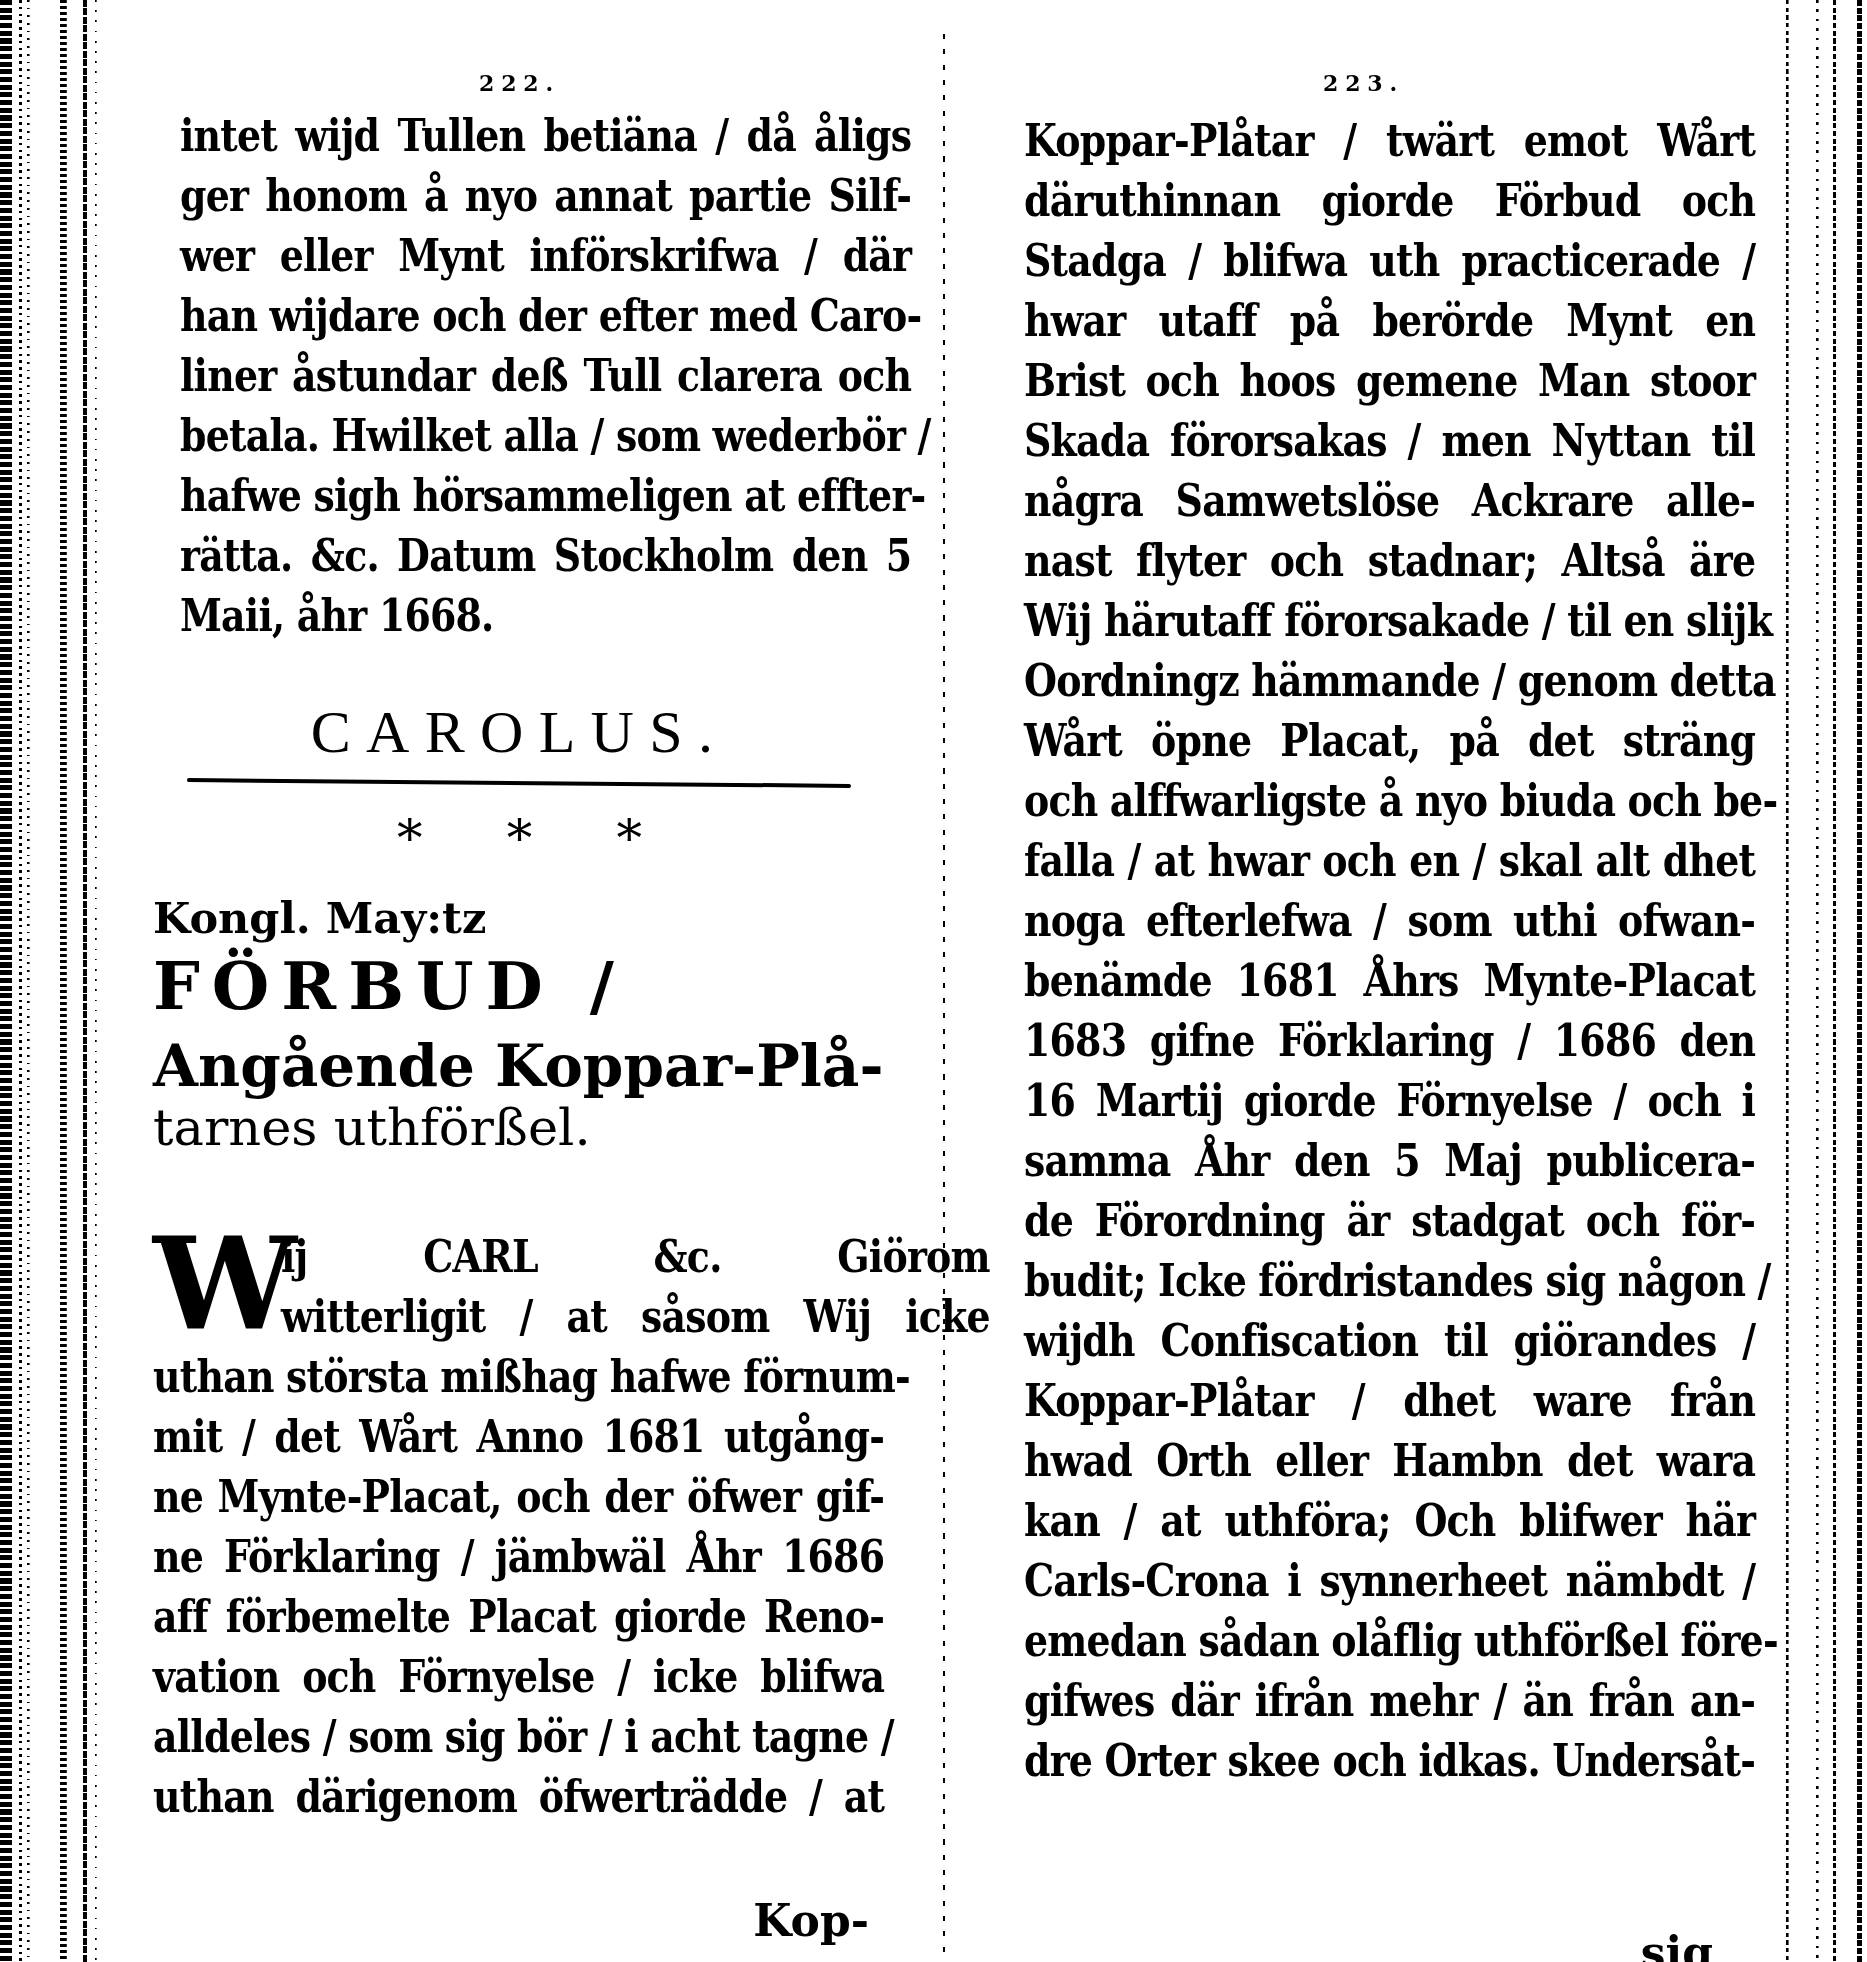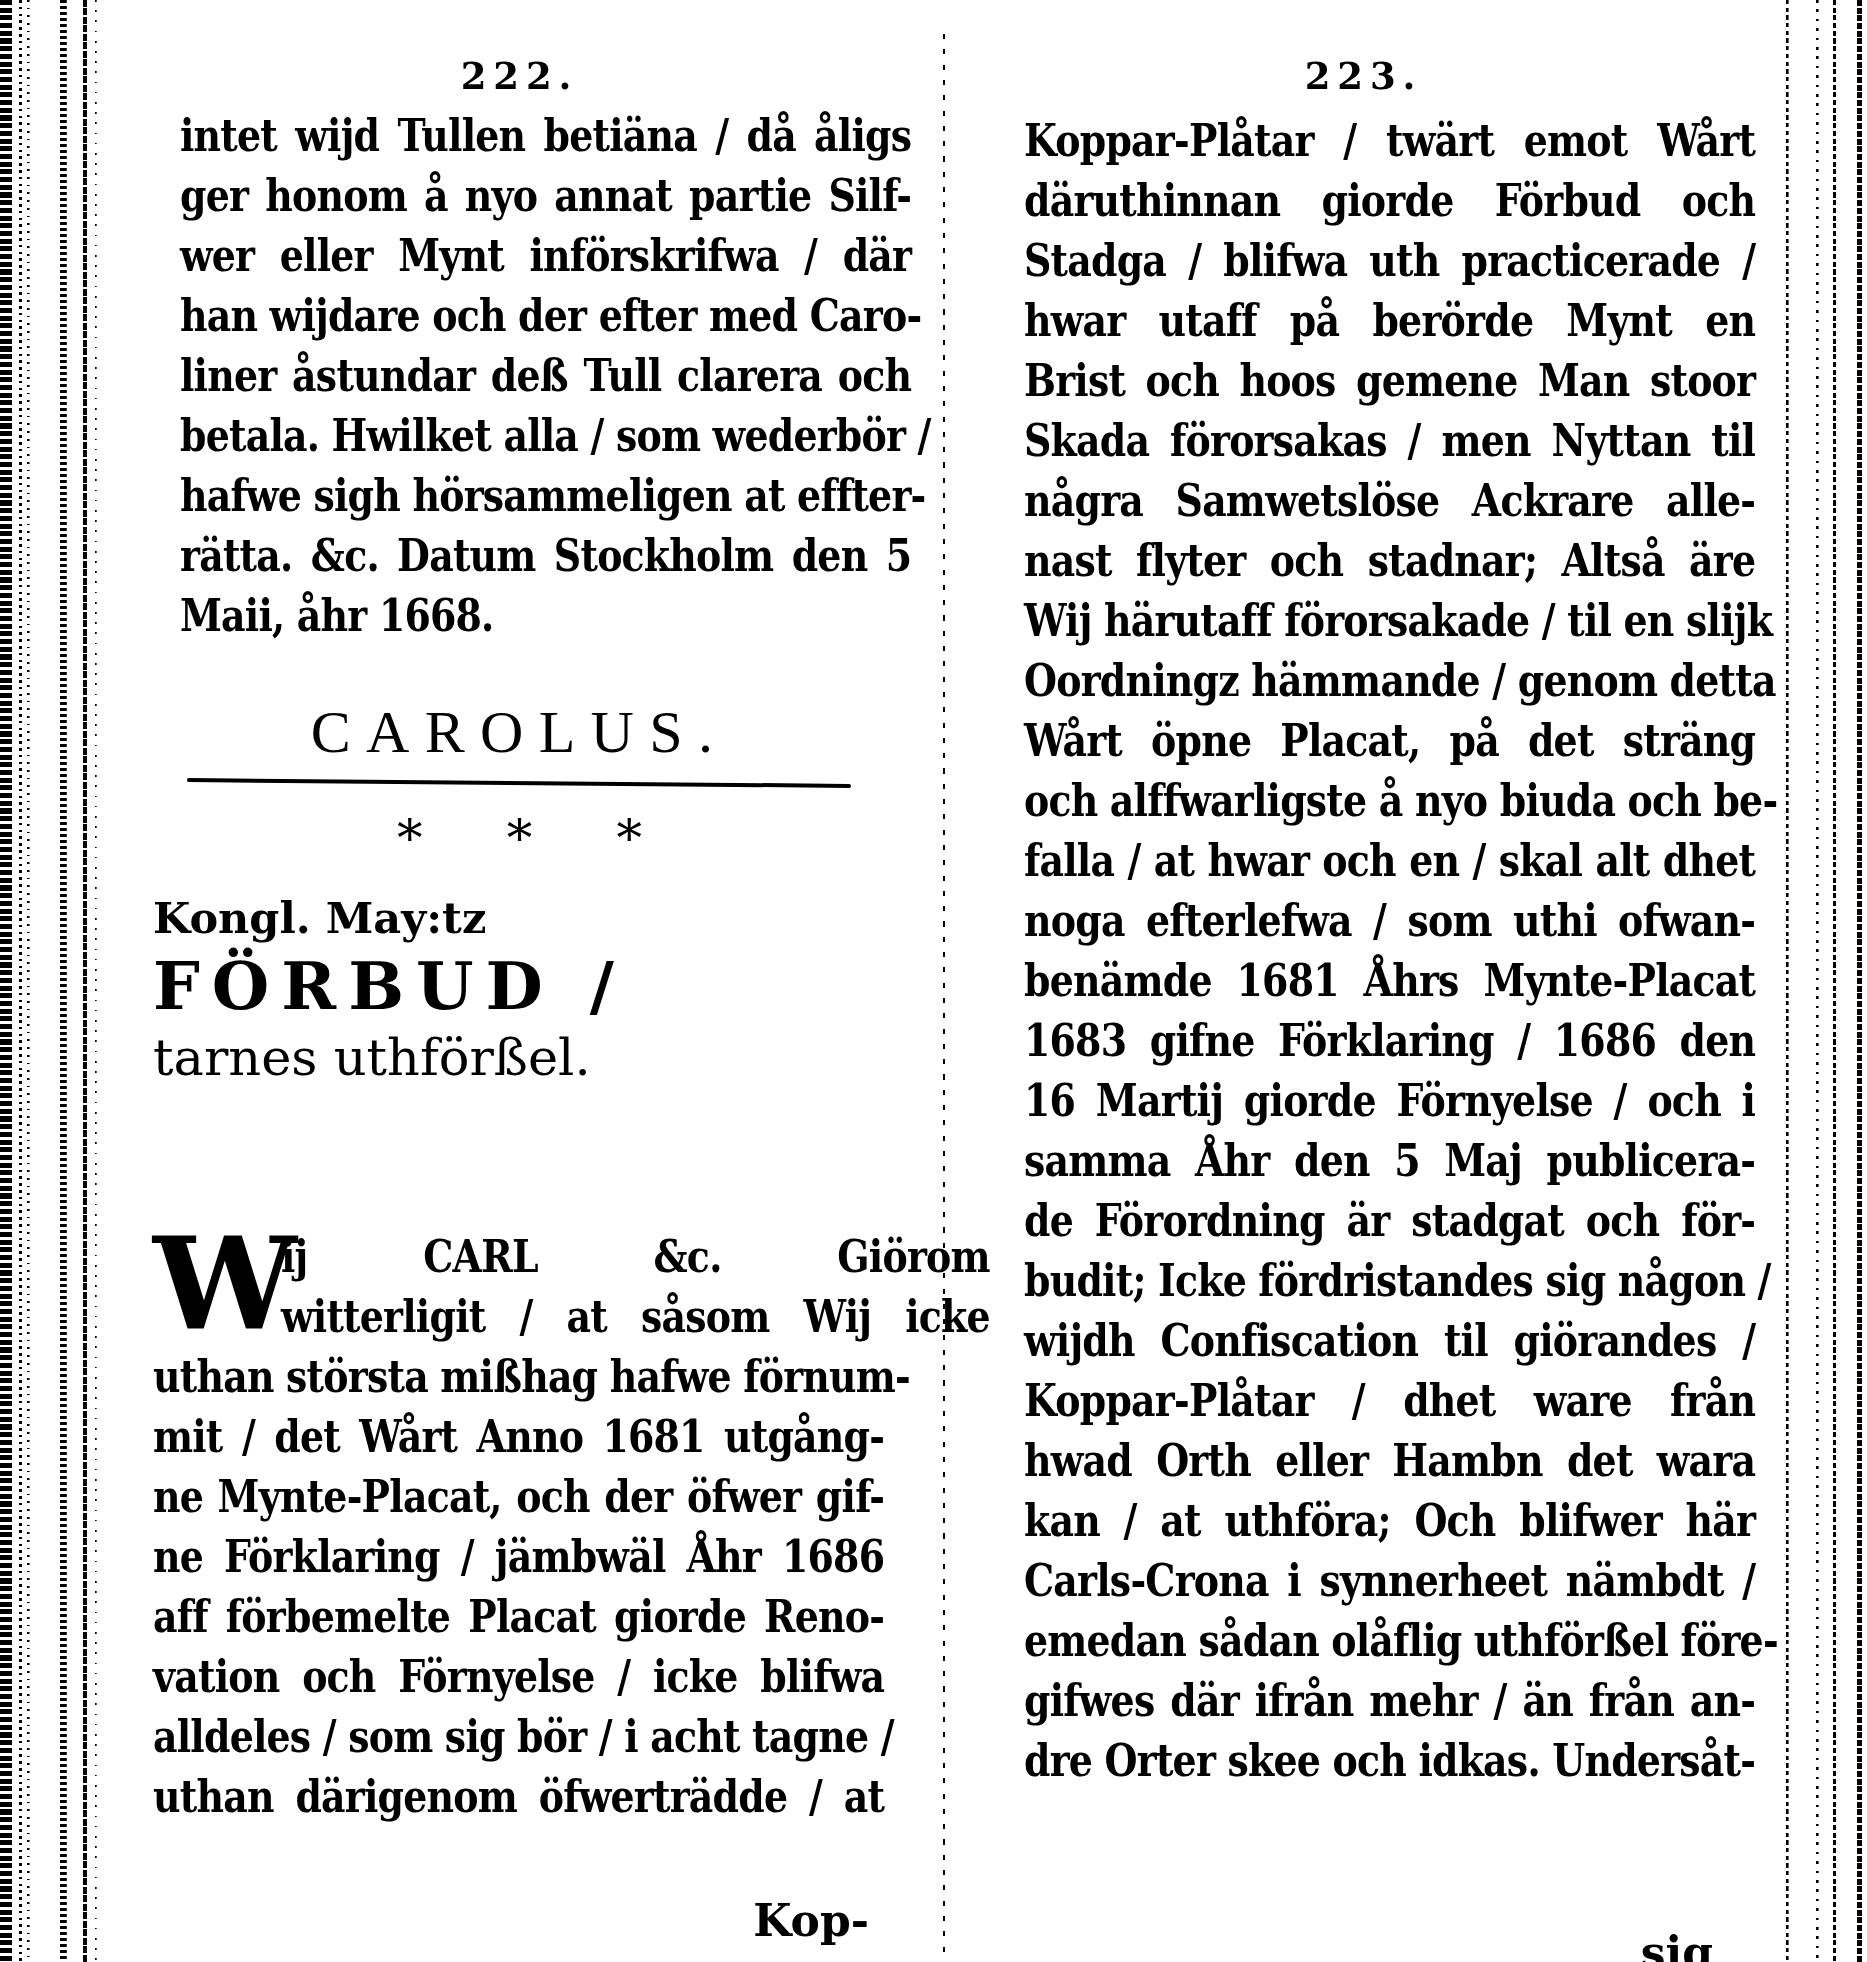--- a/index.html
+++ b/index.html
@@ -19,21 +19,21 @@
       repeating-linear-gradient(to bottom, #000 0 4.3px, transparent 4.3px 7.7px) 4.3px 0/2.6px 100% no-repeat,
       repeating-linear-gradient(to bottom, #000 0 2.6px, transparent 2.6px 9.4px) 34px 0/2.6px 100% no-repeat,
       repeating-linear-gradient(to bottom, #000 0 5.1px, transparent 5.1px 7.7px) 51px 0/3.4px 100% no-repeat,
       repeating-linear-gradient(to bottom, #000 0 6px, transparent 6px 7.7px) 75px 0/5.1px 100% no-repeat;
   }
   .gutter { position: absolute; left: 943px; top: 34px; height: 1925px; width: 1.7px;
     background: repeating-linear-gradient(to bottom, #000 0 5.1px, transparent 5.1px 15.3px); }
   .page { position: absolute; top: 0; }
   .page-left { left: 153px; width: 733px; }
   .page-right { left: 997px; width: 733px; }
-  .folio { position: absolute; top: 54px; width: 100%; text-align: center; font-weight: bold; font-size: 37px; letter-spacing: 6.8px; }
+  .folio { position: absolute; top: 70px; width: 100%; text-align: center; font-weight: bold; font-size: 22px; letter-spacing: 6.8px; }
   .body-lines { position: absolute; top: 106px; left: 0; width: 100%; margin-left: 27px; }
   .line { font-family: "DejaVu Serif", serif; font-weight: bold; font-size: 44px; line-height: 60px; height: 60px; white-space: nowrap; text-align: justify; text-align-last: justify; letter-spacing: -0.9px; transform: scaleX(0.86); transform-origin: left center; width: 116%; }
   .line.last { text-align-last: left; }
   .sign { position: absolute; top: 698px; width: 100%; text-align: center; font-family: "Liberation Serif", serif; font-size: 60px; letter-spacing: 15.3px; }
   .rule { position: absolute; top: 781px; left: 34px; width: 664px; height: 4.3px; background: #000; transform: rotate(0.5deg); border-radius: 2.6px; }
   .stars { position: absolute; top: 809px; width: 100%; text-align: center; font-size: 51px; word-spacing: 68px; }
   .title-block { position: absolute; top: 894px; width: 100%; text-align: left; }
   .t1 { font-weight: bold; font-size: 43px; line-height: 48px; }
   .t2 { font-weight: bold; font-size: 29px; line-height: 34px; }
   .t3 { font-weight: bold; font-size: 66px; line-height: 89px; letter-spacing: 12px; }
@@ -70,20 +70,21 @@
     <div class="line last">Maii, åhr 1668.</div>
   </div>
 
   <div class="sign">CAROLUS.</div>
   <div class="rule"></div>
   <div class="stars">*   *   *</div>
 
   <div class="title-block">
     <div class="t1">Kongl. May:tz</div>
     <div class="t3">FÖRBUD /</div>
+    <div class="t4">Angående Koppar-Plå-</div>
     <div class="t5">tarnes uthförßel.</div>
   </div>
 
   <div class="proclamation">
     <div class="initial-row">
       <div class="initial">W</div>
       <div class="lead-lines">
         <div class="line">ij CARL &amp;c. Giörom</div>
         <div class="line">witterligit / at såsom Wij icke</div>
       </div>

